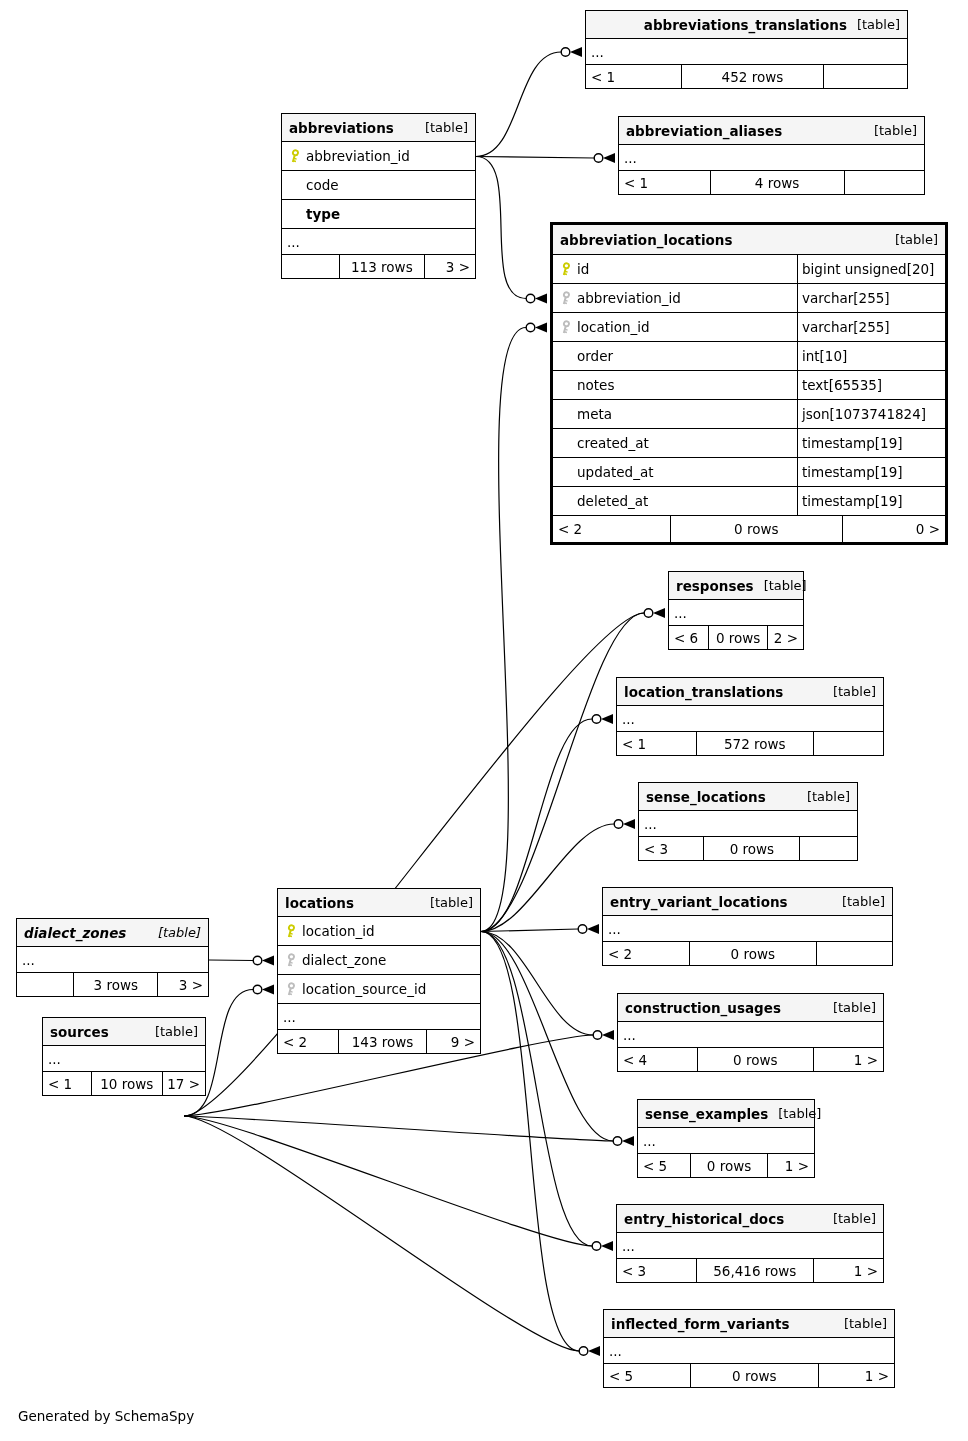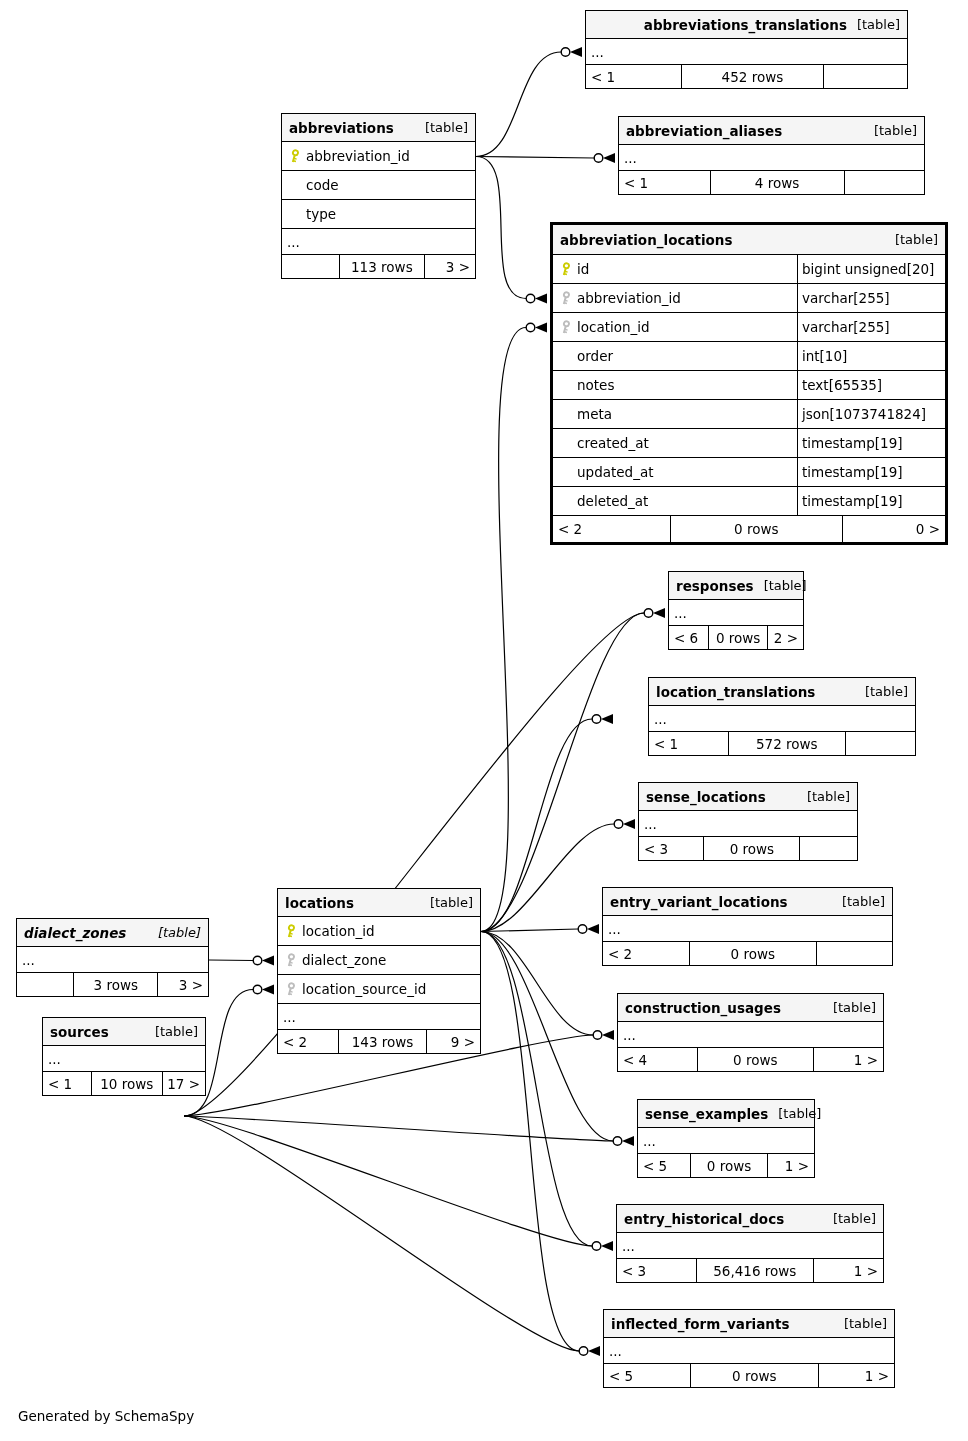--- a/index.html
+++ b/index.html
@@ -115,21 +115,21 @@
               <path d="M6.5 11.9 L9.4 11.9" stroke-width="1.5"></path>
             </g>
           </svg>
         </span>
         <span class="colname">abbreviation_id</span>
       </div>
       <div class="st-row" style="height: 29px;">
         <span class="keyslot"></span>
         <span class="colname">code</span>
       </div>
-      <div class="st-row" style="height: 29px;">
+      <div class="st-row" style="height: 29px; font-weight: bold;">
         <span class="keyslot"></span>
         <span class="colname">type</span>
       </div>
       <div class="st-row dots" style="height: 26px;">
         <span class="colname">...</span>
       </div>
       <div class="st-footer" style="height: 23px;">
         <span class="cell cl"></span>
         <span class="cell cc">113 rows</span>
         <span class="cell cr">3 &gt;</span>
@@ -239,21 +239,21 @@
       </div>
       <div class="st-row dots" style="height: 26px;">
         <span class="colname">...</span>
       </div>
       <div class="st-footer" style="height: 23px;">
         <span class="cell cl">&lt; 6</span>
         <span class="cell cc">0 rows</span>
         <span class="cell cr">2 &gt;</span>
       </div>
     </div>
-    <div class="schema-table" style="left: 616px; top: 677px; width: 268px; margin-left: 32px;">
+    <div class="schema-table" style="left: 616px; top: 677px; width: 268px;">
       <div class="st-header" style="height: 28px;">
         <span class="ttl">location_translations</span>
         <span class="tag">[table]</span>
       </div>
       <div class="st-row dots" style="height: 26px;">
         <span class="colname">...</span>
       </div>
       <div class="st-footer" style="height: 23px;">
         <span class="cell cl">&lt; 1</span>
         <span class="cell cc">572 rows</span>

